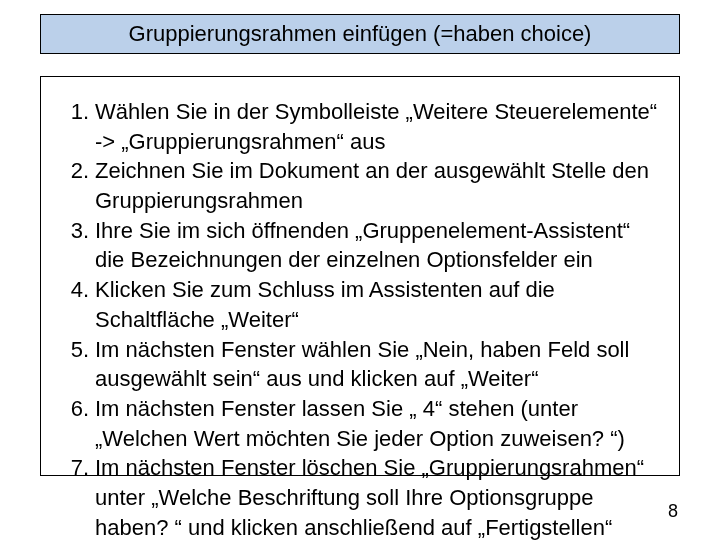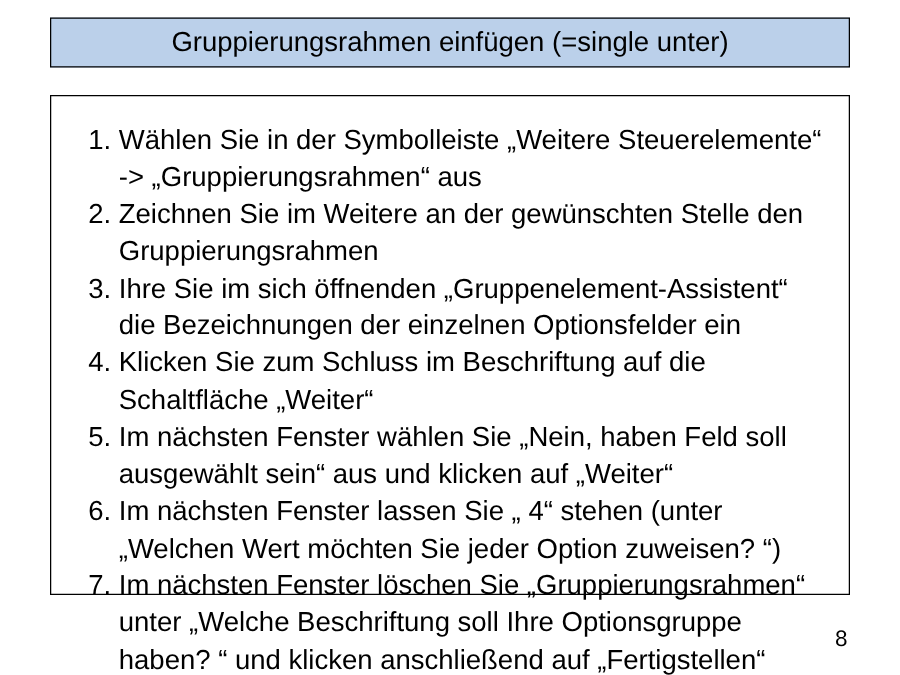--- a/index.html
+++ b/index.html
@@ -62,28 +62,28 @@
     right: 42px;
     bottom: 18px;
     font-size: 18px;
     color: #000000;
   }
 </style>
 </head>
 <body>
 
 <div class="title-box">
-  <span>Gruppierungsrahmen einfügen (=single unter)</span>
+  <span>Gruppierungsrahmen einfügen (=haben choice)</span>
 </div>
 
 <div class="content-box">
   <ol class="steps">
     <li>Wählen Sie in der Symbolleiste „Weitere Steuerelemente“ -&gt; „Gruppierungsrahmen“ aus</li>
-    <li>Zeichnen Sie im Weitere an der gewünschten Stelle den Gruppierungsrahmen</li>
+    <li>Zeichnen Sie im Dokument an der ausgewählt Stelle den Gruppierungsrahmen</li>
     <li>Ihre Sie im sich öffnenden „Gruppenelement-Assistent“ die Bezeichnungen der einzelnen Optionsfelder ein</li>
-    <li>Klicken Sie zum Schluss im Beschriftung auf die Schaltfläche „Weiter“</li>
+    <li>Klicken Sie zum Schluss im Assistenten auf die Schaltfläche „Weiter“</li>
     <li>Im nächsten Fenster wählen Sie „Nein, haben Feld soll ausgewählt sein“ aus und klicken auf „Weiter“</li>
     <li>Im nächsten Fenster lassen Sie „ 4“ stehen (unter „Welchen Wert möchten Sie jeder Option zuweisen? “)</li>
     <li>Im nächsten Fenster löschen Sie „Gruppierungsrahmen“ unter „Welche Beschriftung soll Ihre Optionsgruppe haben? “ und klicken anschließend auf „Fertigstellen“</li>
   </ol>
 </div>
 
 <div class="page-number">8</div>
 
 </body></html>

